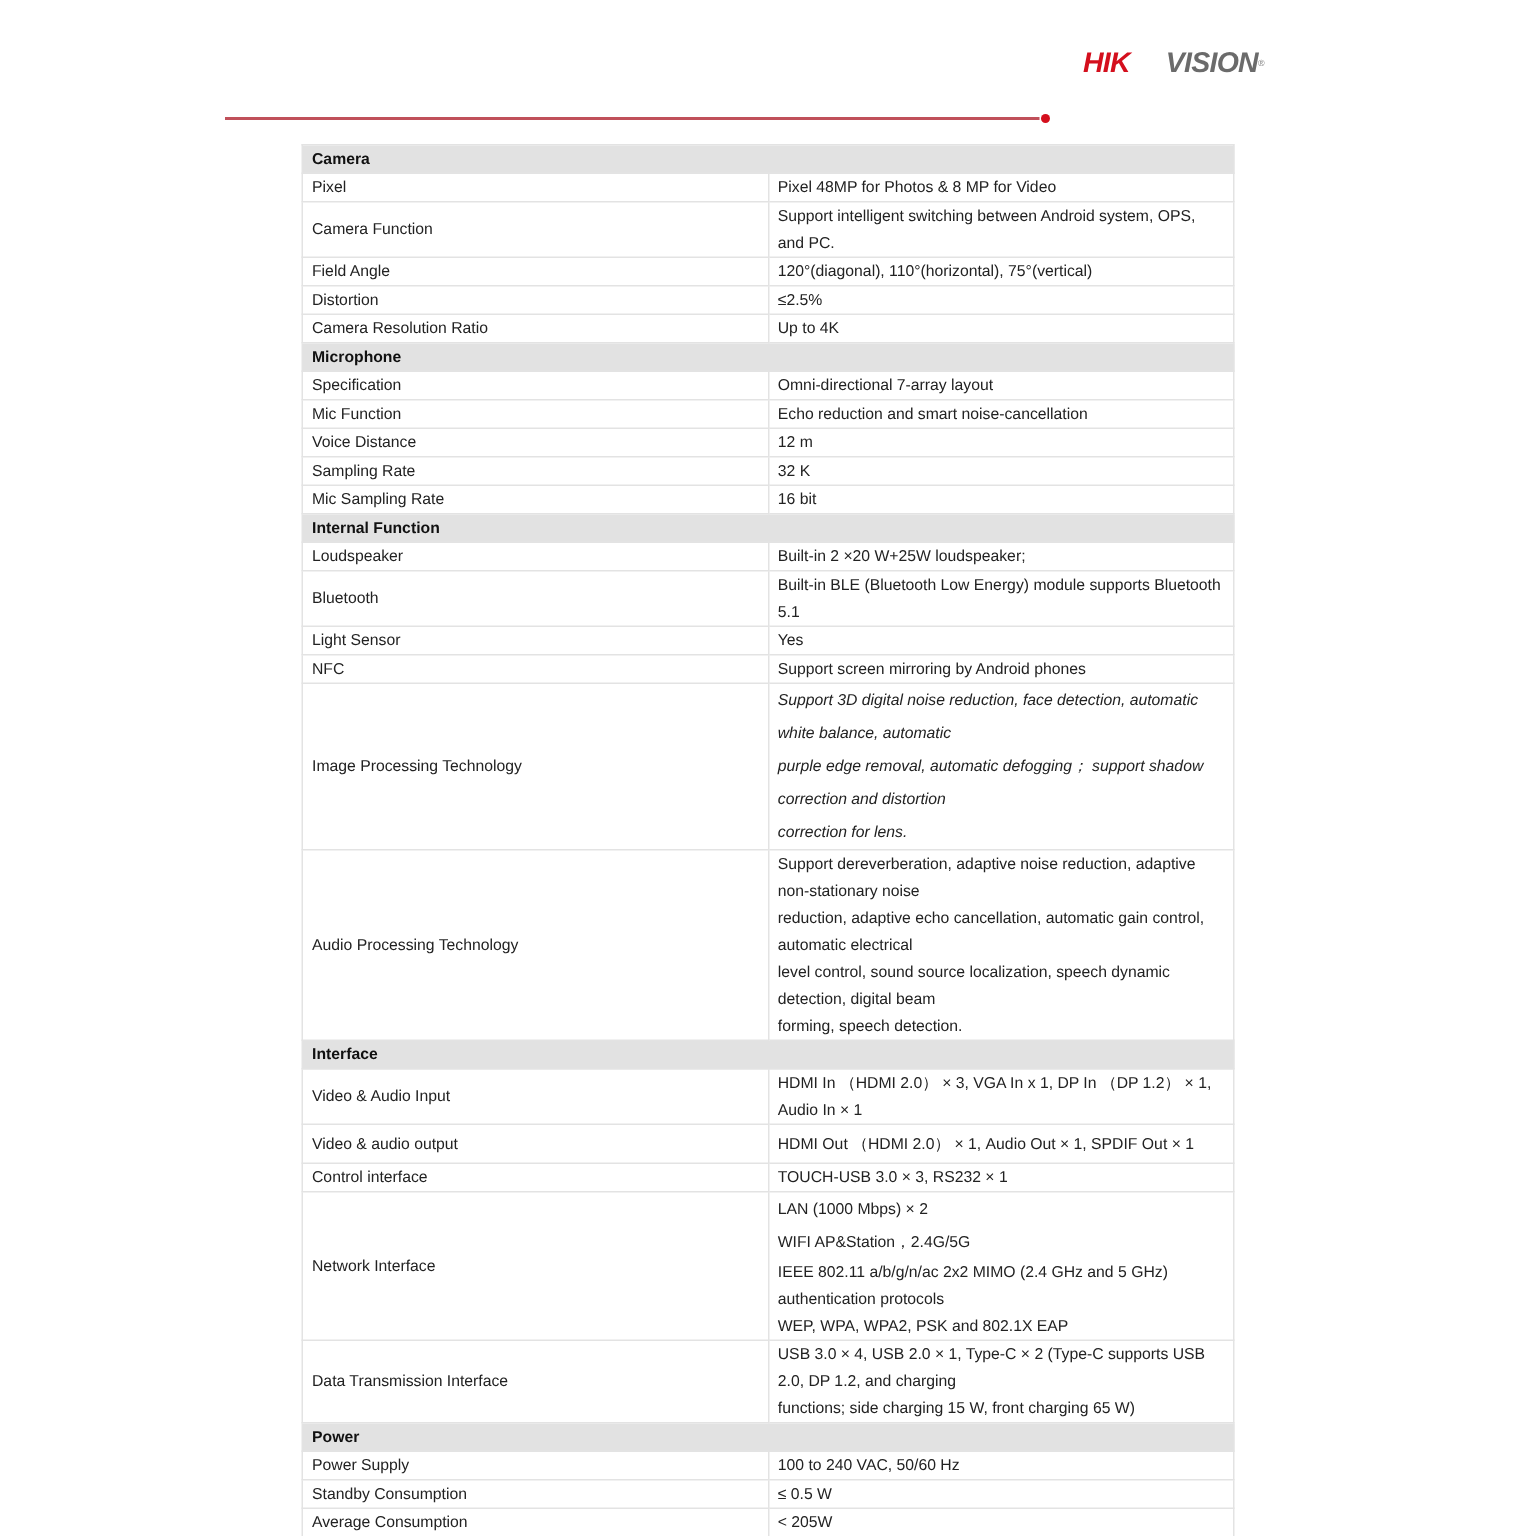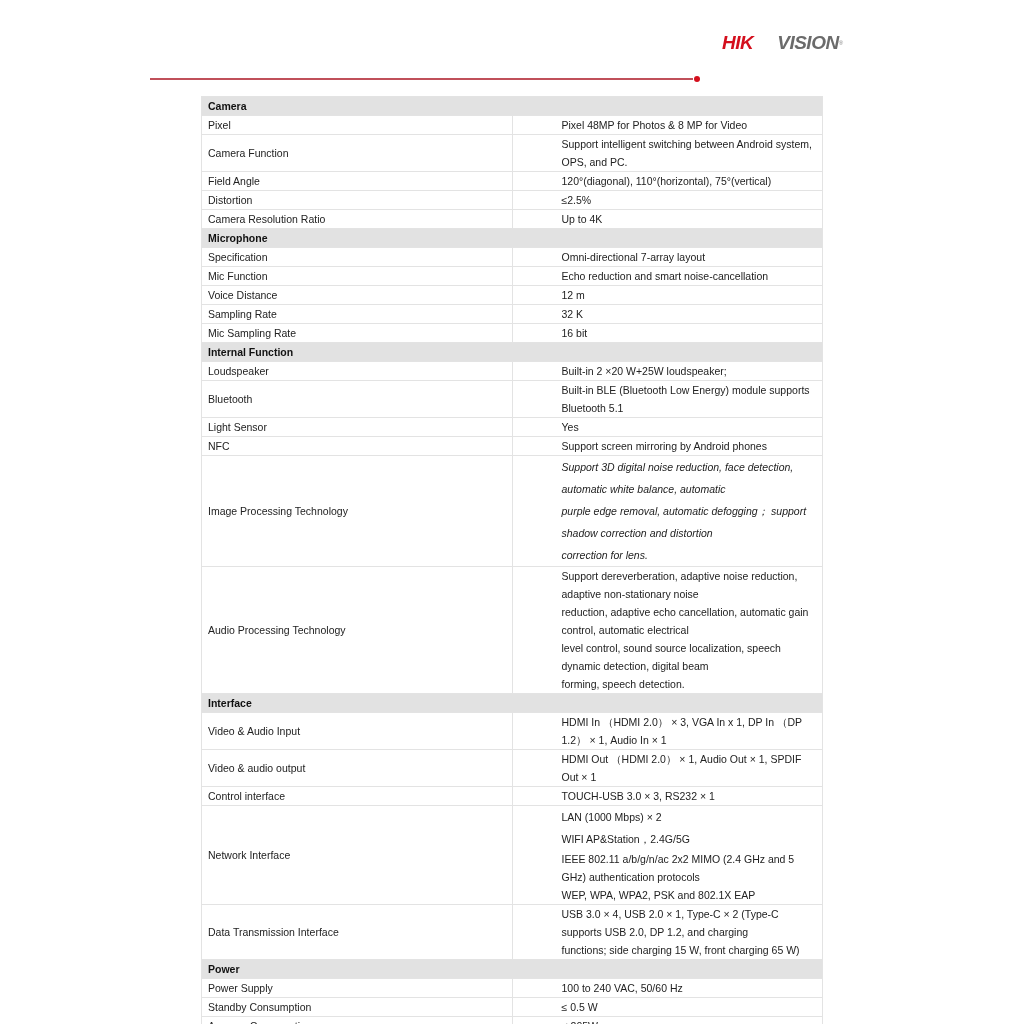--- a/index.html
+++ b/index.html
@@ -12,21 +12,21 @@
   .logo .reg { font-size: 6px; color: #888; vertical-align: top; font-style: normal; font-weight: normal; }
   .rule { position: absolute; left: 150px; top: 78px; width: 543px; height: 2px; background: #c0505a; }
   .dot { position: absolute; left: 694px; top: 76px; width: 6px; height: 6px; border-radius: 50%; background: #d40f1d; }
 
   table.spec { position: absolute; left: 201px; top: 96px; width: 622px; border-collapse: collapse;
                font-size: 10.5px; table-layout: fixed; }
   table.spec td { border: 1px solid #e3e3e3; padding: 0 6px; vertical-align: middle; line-height: 18px; }
   table.spec td.k { width: 165px; }
   tr.sec td { background: #e2e2e2; font-weight: bold; height: 18px; color: #111; }
   tr.r td { height: 18px; }
-  td.v .line { display: block; margin-left: 43px; }
+  td.v .line { display: block; }
   tr.tall1 td.v .line { line-height: 22px; font-style: italic; }
   tr.net td.v .gap { line-height: 22px; }
   tr.mid td { height: 25px; }
 </style>
 </head>
 <body>
 
 <div class="logo">
   <span class="hik">HIK</span><span class="vis">VISION</span><span class="reg">®</span>
 </div>

